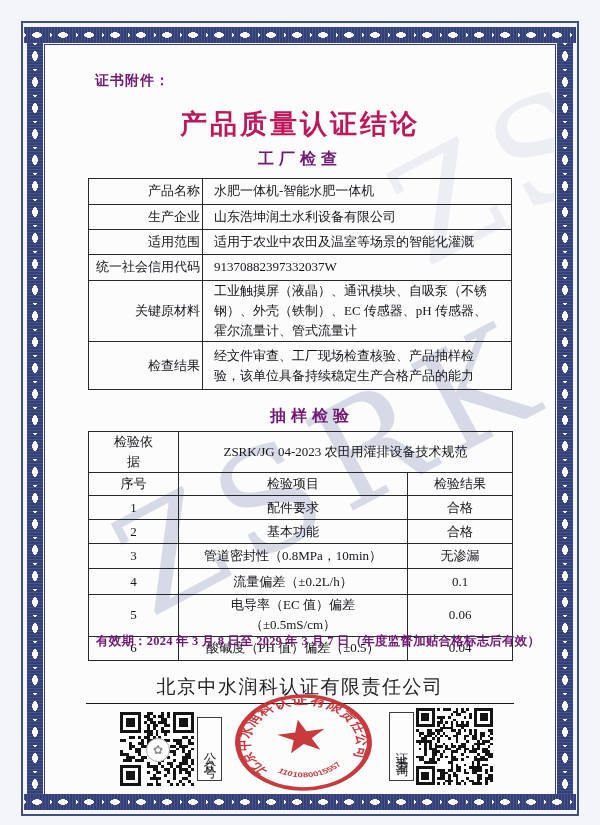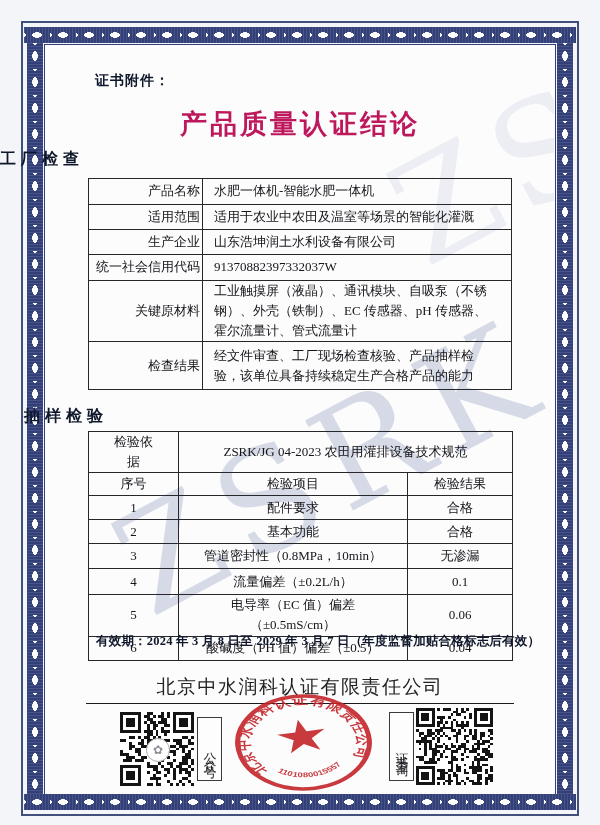--- a/index.html
+++ b/index.html
@@ -29,25 +29,25 @@
 
   
   .wm-area{position:absolute;left:46px;top:46px;right:46px;bottom:32px;overflow:hidden;z-index:1;}
   .wm{position:absolute;font-family:"DejaVu Serif","Liberation Serif",serif;
       font-size:140px;letter-spacing:14px;font-weight:400;color:rgba(156,168,196,.40);
       transform:rotate(-28deg);white-space:nowrap;}
   .wm1{left:25px;top:340px;width:520px;text-align:center;}
   .wm2{left:300px;top:-10px;width:520px;text-align:center;color:rgba(156,168,196,.16);}
 
   
-  .txt{position:absolute;z-index:3;color:#0f172a;}
+  .txt{position:absolute;z-index:3;color:#701a75;}
   .attachment{left:95px;top:72px;font-size:14px;font-weight:700;letter-spacing:1px;}
   .doc-title{left:0;right:0;top:106px;text-align:center;font-size:27px;font-weight:700;
              letter-spacing:3px;font-family:"Liberation Sans","DejaVu Sans",sans-serif;color:#be185d;}
-  .section-title{left:0;right:0;text-align:left;font-size:16px;font-weight:600;letter-spacing:5px;}
+  .section-title{left:0;right:0;text-align:center;font-size:16px;font-weight:600;letter-spacing:5px;}
   .sec-factory{top:149px;}
   .sec-sampling{top:406px;padding-left:24px;}
 
   table{border-collapse:collapse;table-layout:fixed;}
   .cert-table{position:absolute;left:88px;z-index:3;font-size:13px;color:#15151a;}
   .cert-table td{border:1.4px solid #26262b;padding:0 24px;vertical-align:middle;line-height:1.55;}
   .t1{top:178px;width:424px;}
   .t1 td.lbl{width:109px;text-align:right;padding:0 2px;}
   .t1 td.val{text-align:left;padding-left:11px;}
   .t2{top:431px;width:424px;}
@@ -99,26 +99,26 @@
 
   <div class="txt section-title sec-factory">工厂检查</div>
 
   <table class="cert-table t1">
     <tbody>
       <tr style="height:26px">
         <td class="lbl">产品名称</td>
         <td class="val">水肥一体机-智能水肥一体机</td>
       </tr>
       <tr style="height:25px">
+        <td class="lbl">生产企业</td>
+        <td class="val">山东浩坤润土水利设备有限公司</td>
+      </tr>
+      <tr style="height:25px">
         <td class="lbl">适用范围</td>
         <td class="val">适用于农业中农田及温室等场景的智能化灌溉</td>
-      </tr>
-      <tr style="height:25px">
-        <td class="lbl">生产企业</td>
-        <td class="val">山东浩坤润土水利设备有限公司</td>
       </tr>
       <tr style="height:26px">
         <td class="lbl">统一社会信用代码</td>
         <td class="val">91370882397332037W</td>
       </tr>
       <tr style="height:50px">
         <td class="lbl">关键原材料</td>
         <td class="val">工业触摸屏（液晶）、通讯模块、自吸泵（不锈钢）、外壳（铁制）、EC 传感器、pH 传感器、霍尔流量计、管式流量计</td>
       </tr>
       <tr style="height:48px">

